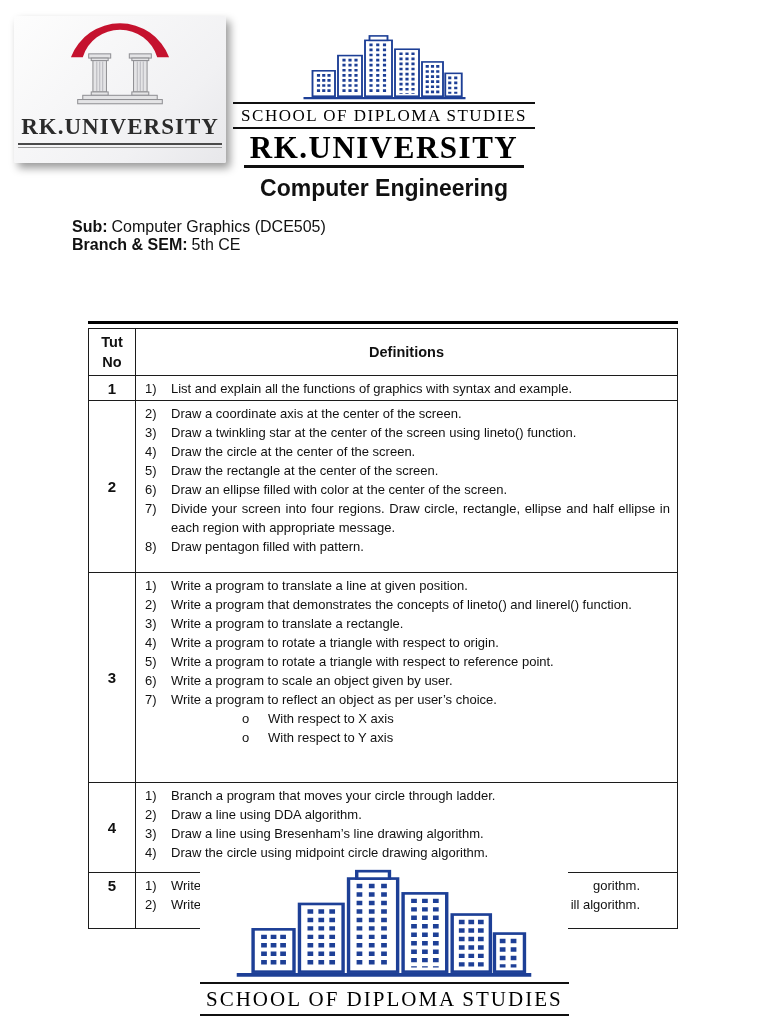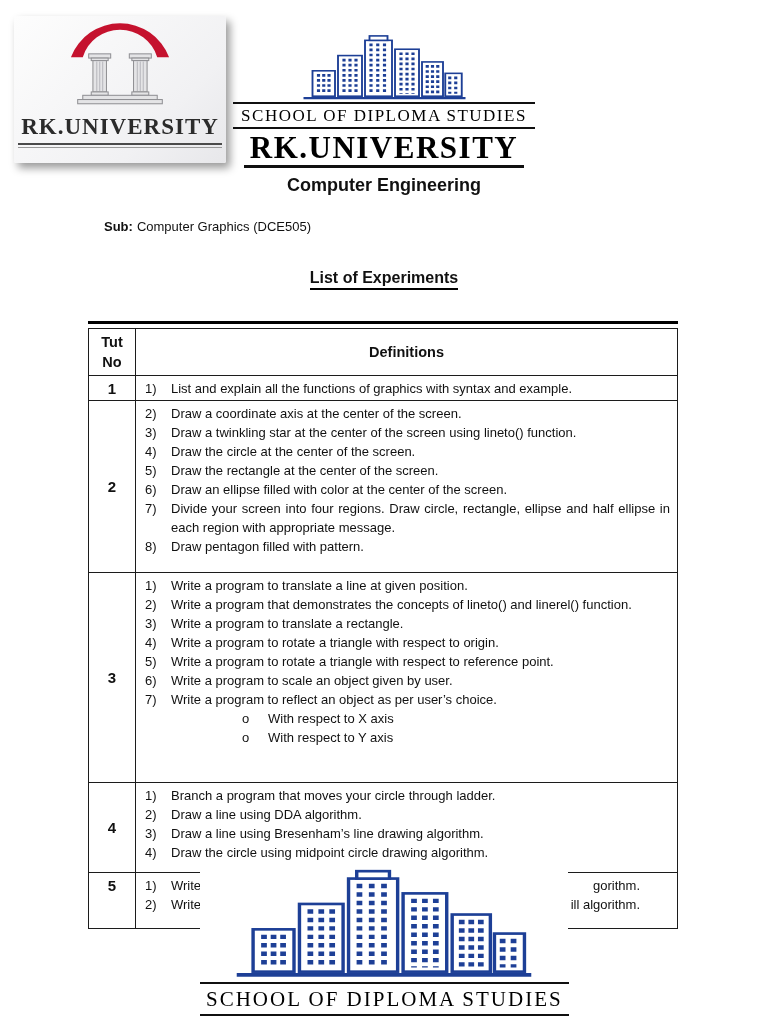--- a/index.html
+++ b/index.html
@@ -35,27 +35,27 @@
     font-size: 17px; letter-spacing: 1.5px; color: #000;
     border-top: 2px solid #101010; border-bottom: 2px solid #101010;
     padding: 2px 8px; line-height: 19px; margin-top: 2px; white-space: nowrap;
   }
   .univ-name {
     font-family: "Liberation Serif", serif; font-weight: bold;
     font-size: 31px; letter-spacing: 1.5px; color: #000;
     border-bottom: 3px solid #101010; line-height: 31px;
     padding: 1px 6px 2px; margin-top: 2px; white-space: nowrap;
   }
-  .dept-title { font-size: 18px; font-weight: bold; margin-top: 7px; }
+  .dept-title { font-size: 23px; font-weight: bold; margin-top: 7px; }
 
   
   .info-block {
-    position: absolute; left: 104px; top: 210px; width: 590px;
+    position: absolute; left: 72px; top: 210px; width: 590px;
     display: grid; grid-template-columns: 364px 1fr;
-    font-size: 13px; line-height: 18px;
+    font-size: 16px; line-height: 18px;
   }
   .info-line b { font-weight: bold; }
   .info-line .val { margin-left: 4px; }
 
   
   .list-heading {
     position: absolute; left: 0; right: 0; top: 261px; text-align: center;
   }
   .list-heading span {
     display: inline-block; font-size: 16px; font-weight: bold;
@@ -174,26 +174,26 @@
     <div class="school-name">SCHOOL OF DIPLOMA STUDIES</div>
     <div class="univ-name">RK.UNIVERSITY</div>
     <div class="dept-title">Computer Engineering</div>
   </div>
 
   <div class="info-block">
     <div class="info-col">
       <div class="info-line">
         <b>Sub:</b><span class="val">Computer Graphics (DCE505)</span>
       </div>
+      <div class="info-line">
+        <b>Branch &amp; SEM:</b><span class="val">5th CE</span>
+      </div>
     </div>
   </div>
 
-  <div class="list-heading">
-    <span>List of Experiments</span>
-  </div>
   <div class="divider"></div>
 
   <div class="table-wrap">
     <table class="exp-table">
       <colgroup>
           <col class="c1">
           <col class="c2">
         </colgroup>
       <tbody>
           <tr class="hrow">

